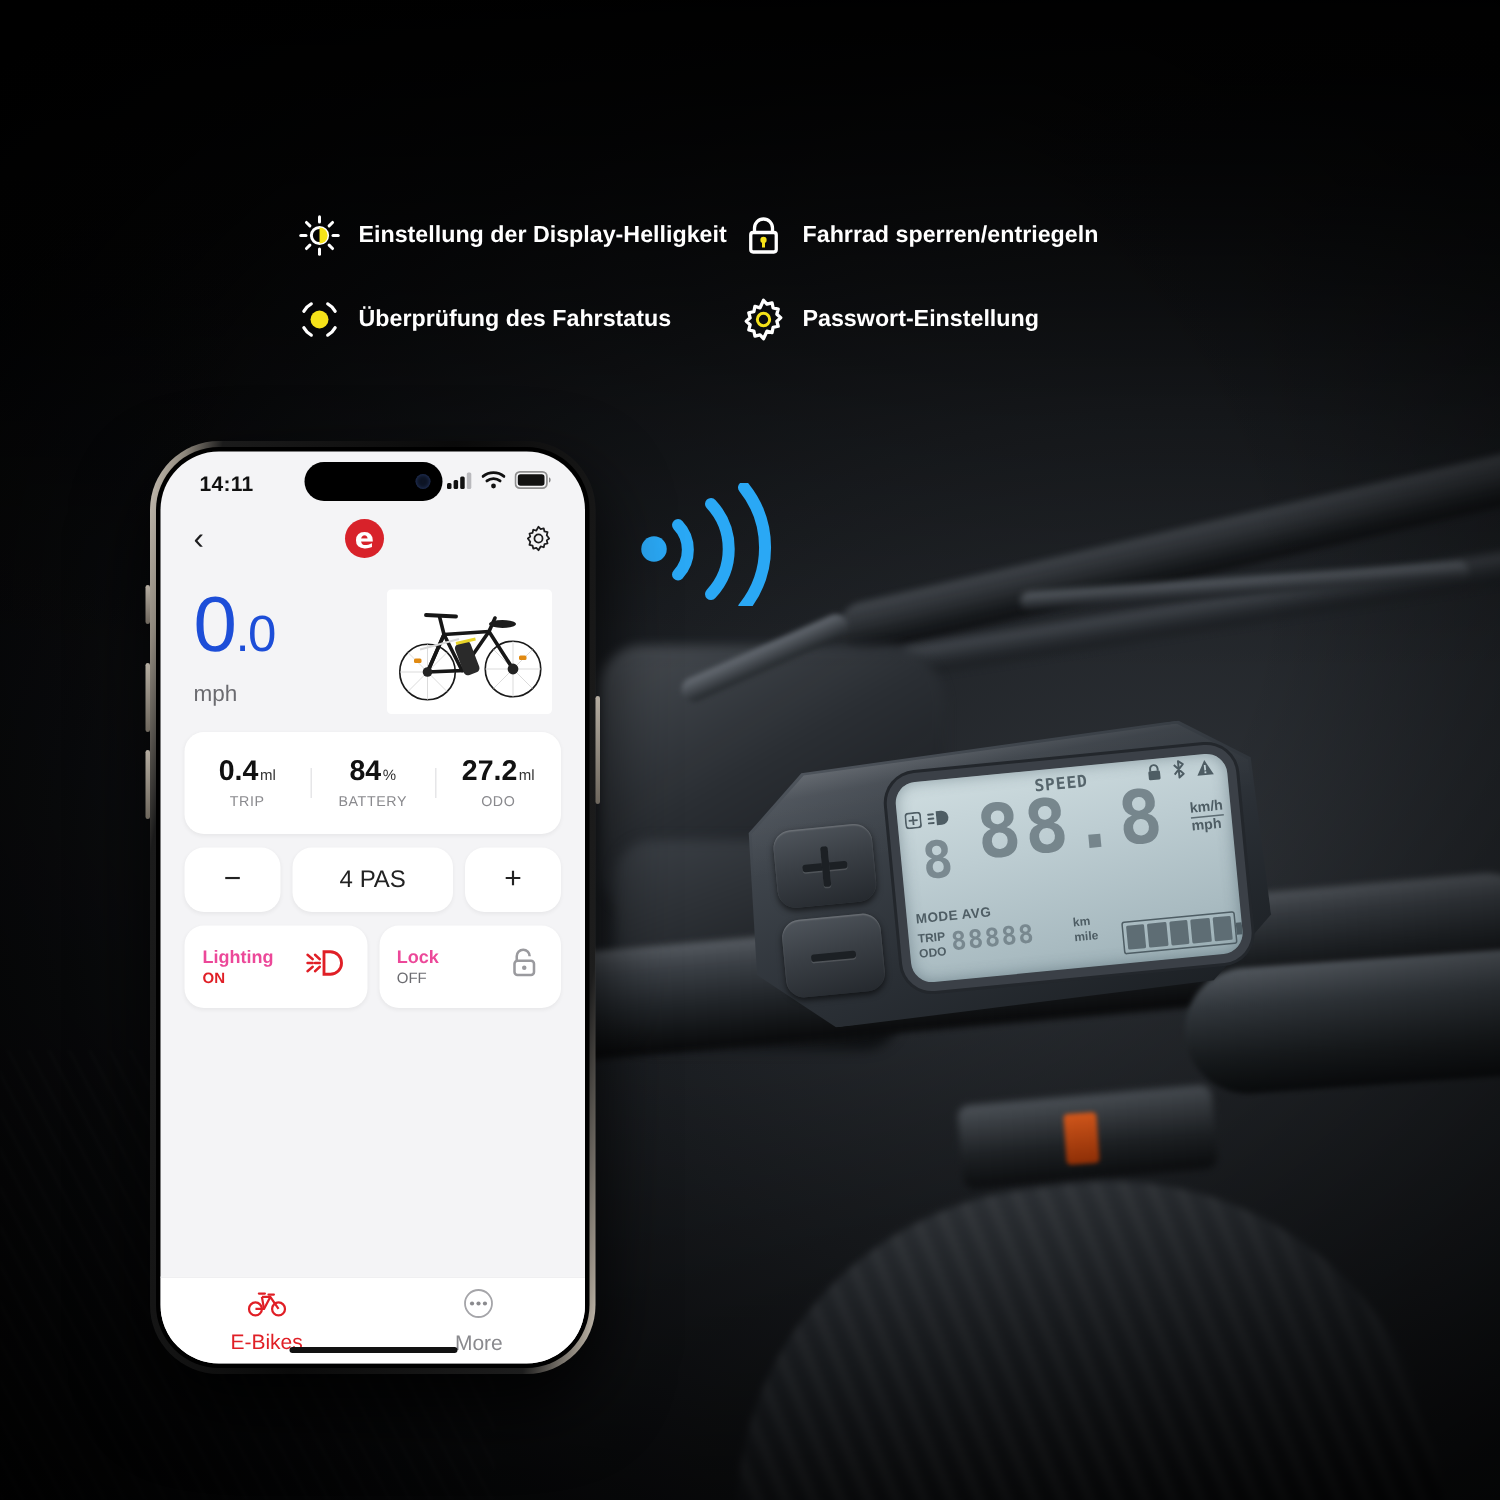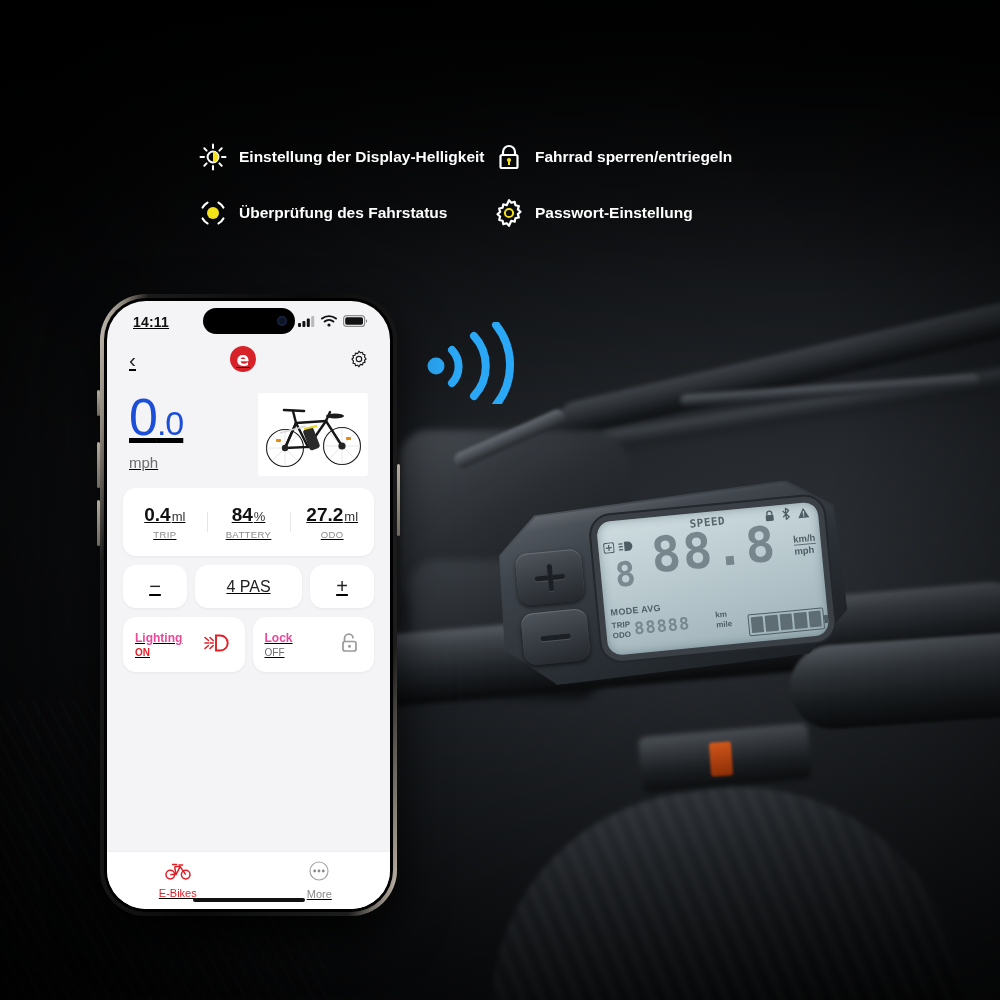--- a/index.html
+++ b/index.html
@@ -194,21 +194,21 @@
     background: linear-gradient(100deg,#cfc7bb 0%, #8e877c 6%, #1b1b1b 12%, #0a0a0a 50%, #1d1d1d 88%, #a39b8f 97%, #d8d0c4 100%);
     box-shadow: 0 22px 50px rgba(0,0,0,.85);
     padding:4px;
   }
   .phone-inner {
     position:relative; width:100%; height:100%; border-radius:42px;
     background:#000; padding:3px;
   }
   .screen {
     position:relative; width:100%; height:100%; border-radius:39px; overflow:hidden;
-    background:#f4f4f6; display:flex; flex-direction:column;text-decoration:underline;
+    background:#f4f4f6; display:flex; flex-direction:column;
   }
   .side-btn { position:absolute; background:linear-gradient(180deg,#b5ada1,#6e675d); border-radius:2px; }
   .sb1 { left:-3px; top:96px; width:3px; height:26px; }
   .sb2 { left:-3px; top:148px; width:3px; height:46px; }
   .sb3 { left:-3px; top:206px; width:3px; height:46px; }
   .sb4 { right:-3px; top:170px; width:3px; height:72px; }
 
   .statusbar {
     position:relative; height:36px; display:flex; align-items:center;
     justify-content:space-between; padding:6px 22px 0 26px; flex:0 0 auto;
@@ -246,37 +246,37 @@
   .bt-circle {
     position:absolute; right:16px; top:9px; width:30px; height:30px; border-radius:50%;
     background:#fdeaea; display:flex; align-items:center; justify-content:center;
   }
   .dev-conn { position:absolute; right:16px; bottom:7px; font-size:11.5px; color:#3a3a3c; }
 
   .card-stats { height:68px; display:flex; align-items:center; }
   .stat { flex:1; text-align:center; position:relative; }
   .stat + .stat::before { content:""; position:absolute; left:0; top:8px; bottom:8px; width:1px; background:#e6e6e8; }
   .stat-v { font-size:19px; font-weight:bold; color:#111; }
-  .stat-v sup { font-size:13px; font-weight:normal; color:#333; vertical-align:baseline; margin-left:1px; }
+  .stat-v sup { font-size:10px; font-weight:normal; color:#333; vertical-align:baseline; margin-left:1px; }
   .stat-l { font-size:9.5px; color:#8a8a8e; letter-spacing:.4px; margin-top:3px; }
 
   .pas-row { display:flex; gap:8px; }
   .pas-btn { width:64px; height:43px; background:#fff; border-radius:13px; display:flex; align-items:center; justify-content:center; font-size:20px; color:#222; box-shadow: 0 1px 3px rgba(0,0,0,.055); }
   .pas-mid { flex:1; height:43px; background:#fff; border-radius:13px; display:flex; align-items:center; justify-content:center; font-size:16px; color:#222; box-shadow: 0 1px 3px rgba(0,0,0,.055); }
 
   .toggles { display:flex; gap:8px; }
   .tgl { flex:1; height:55px; background:#fff; border-radius:13px; padding:9px 12px; display:flex; align-items:center; justify-content:space-between; box-shadow: 0 1px 3px rgba(0,0,0,.055); }
   .tgl-t { font-size:12px; font-weight:bold; color:#ec4899; }
   .tgl-s { font-size:10px; margin-top:2px; }
   .on { color:#e01f26; font-weight:bold; }
   .off { color:#6b6b70; }
 
   .tabbar { margin-top:auto; height:58px; background:#fff; border-top:1px solid #efeff1; display:flex; }
   .tab { flex:1; display:flex; flex-direction:column; align-items:center; justify-content:center; gap:3px; }
-  .tab-l { font-size:11px; }
+  .tab-l { font-size:14px; }
   .tab-active .tab-l { color:#e01f26; }
   .tab-idle .tab-l { color:#8a8a8e; }
   .home-ind { position:absolute; left:50%; bottom:7px; transform:translateX(-50%); width:112px; height:4px; border-radius:3px; background:#111; }
 </style>
 </head>
 <body>
 
 <div class="stage">
 
   <div class="photo">

